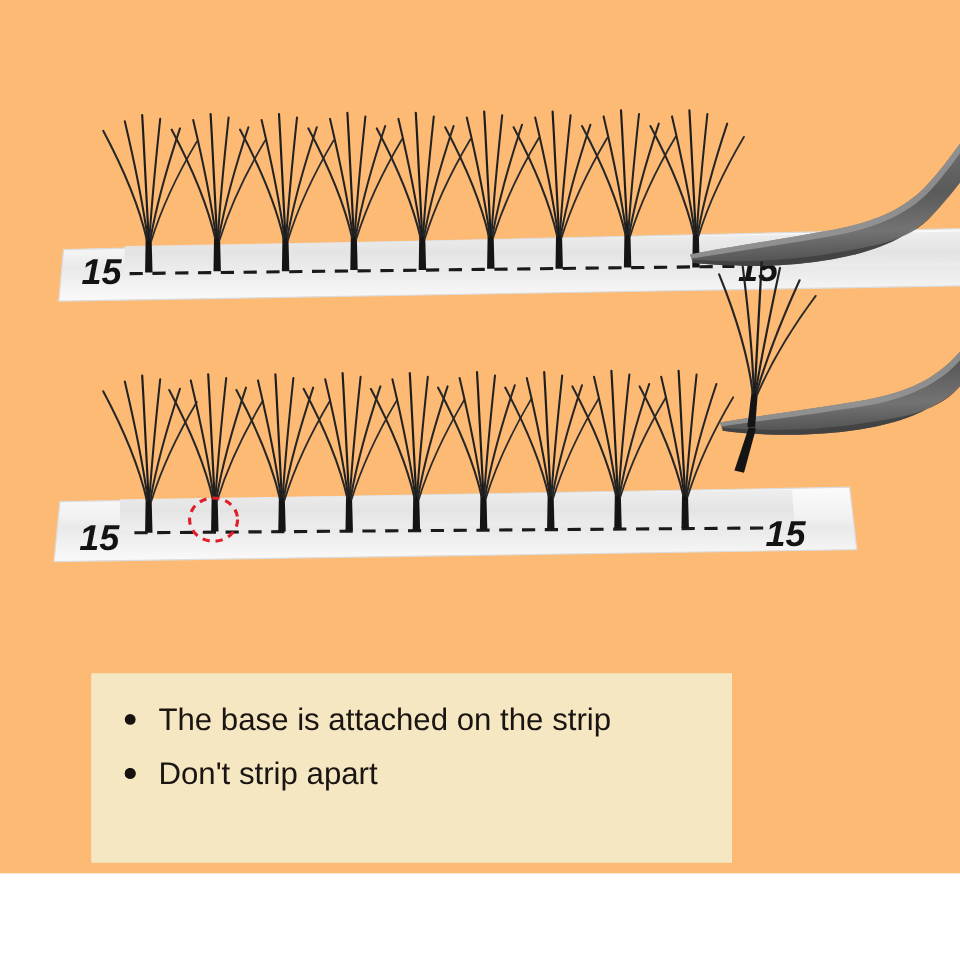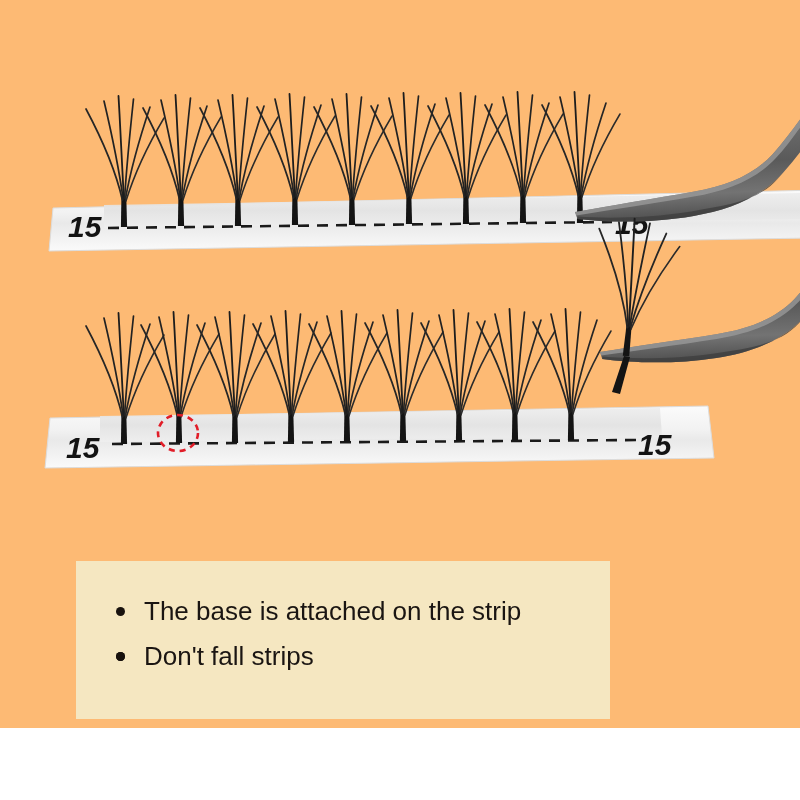--- a/index.html
+++ b/index.html
@@ -28,21 +28,21 @@
     left: 76px;
     top: 561px;
     width: 534px;
     height: 158px;
     background: #f5e7c1;
     box-sizing: border-box;
     padding: 16px 0 0 22px;
   }
   #callout ul {
     list-style: none;
-    margin: 12px;
+    margin: 0;
     padding: 0;
   }
   #callout li {
     position: relative;
     padding-left: 34px;
     color: #1a1512;
     font-size: 26px;
     line-height: 45px;
     white-space: nowrap;
   }
@@ -205,19 +205,19 @@
     <ul>
       <li>
         <span class="bullet"></span>
         <span>The base is attached on the strip</span>
       </li>
       <li>
         <span class="bullet"></span>
       </li>
       <li>
         <span class="bullet"></span>
-        <span>Don't fall strips</span>
+        <span>Don't strip apart</span>
       </li>
     </ul>
   </div>
 
   <span class="vis-hidden">pre-made eyelash extension fans on adhesive strips with tweezers</span>
 </div>
 
 </body></html>

